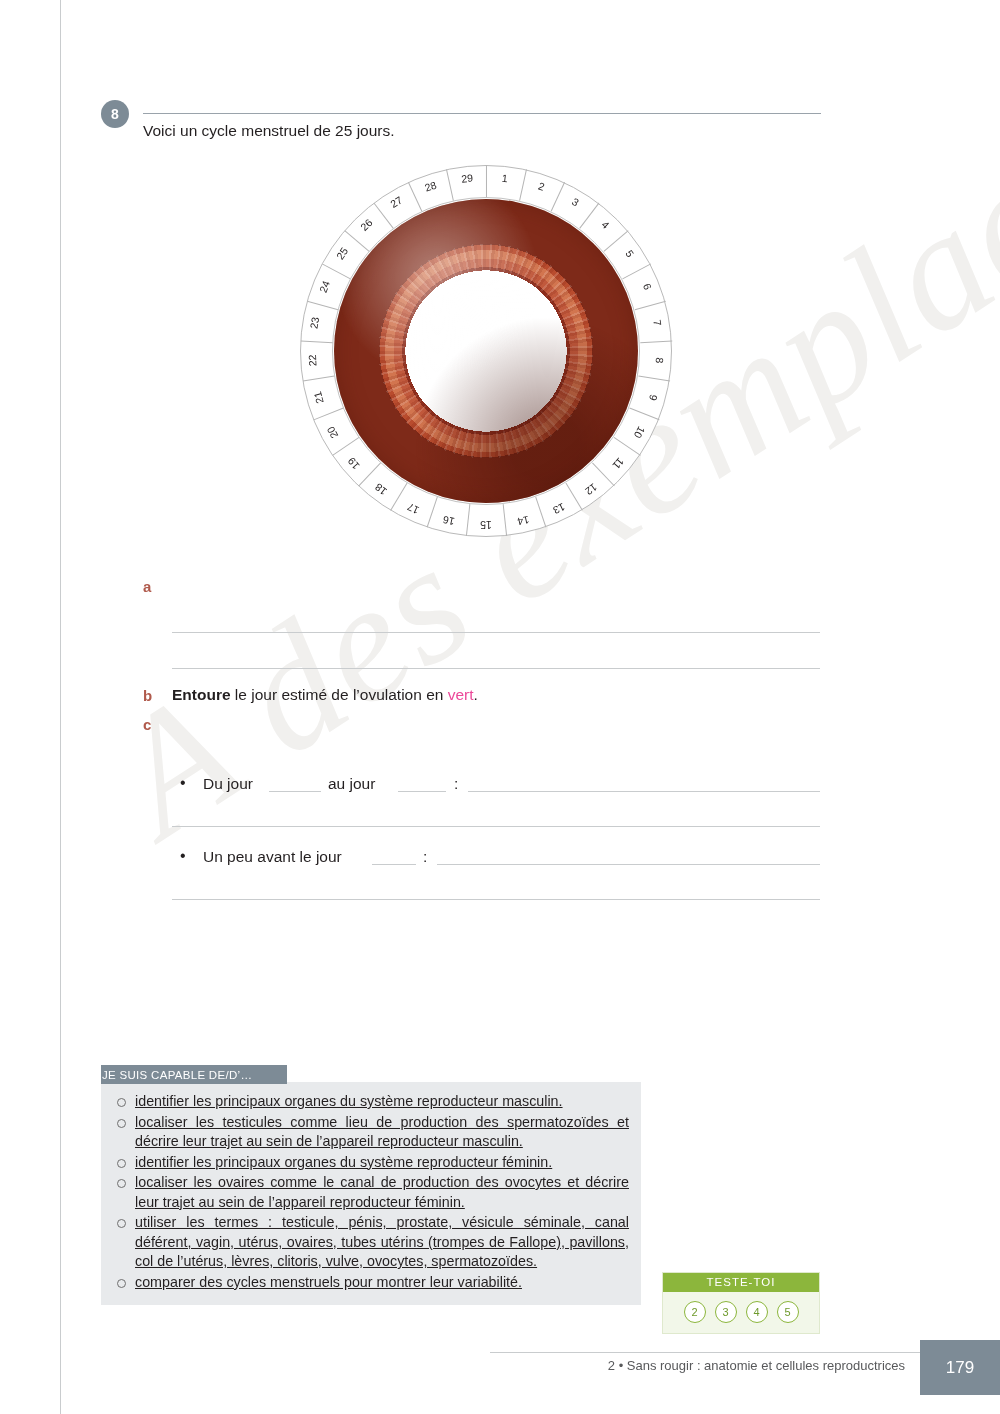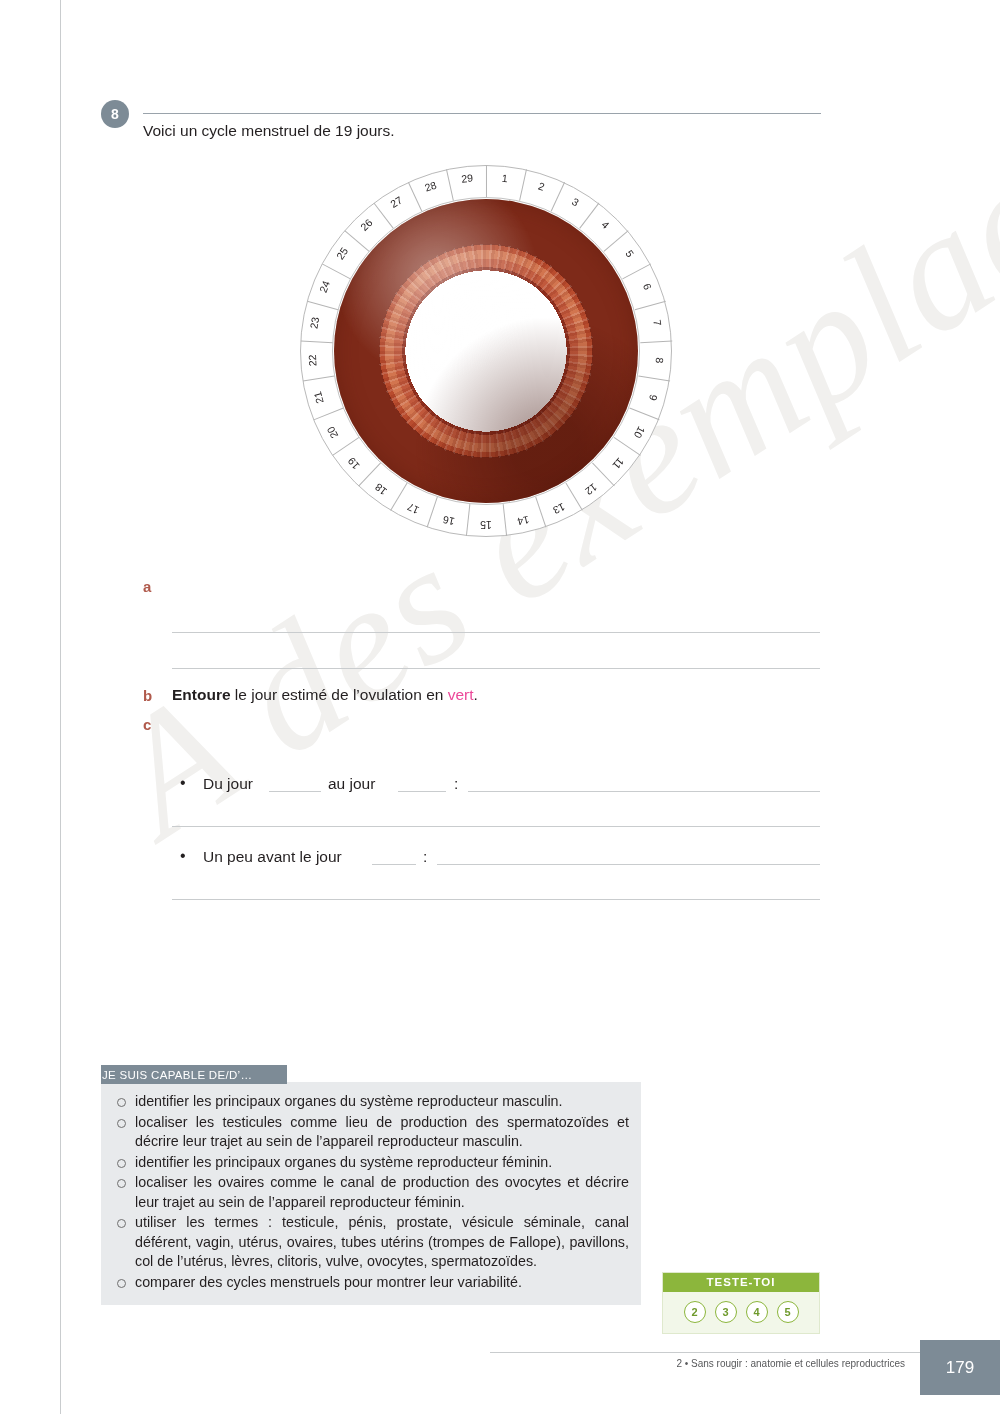--- a/index.html
+++ b/index.html
@@ -241,20 +241,21 @@
     padding: 10px 12px 12px 12px;
     list-style: none;
   }
   .cap-list li {
     position: relative;
     padding-left: 22px;
     font-size: 14.3px;
     line-height: 19.5px;
     margin-bottom: 1px;
     text-align: justify;
+    text-decoration: underline;
   }
   .cap-list li::before {
     content: "";
     position: absolute;
     left: 4px;
     top: 6px;
     width: 7px;
     height: 7px;
     border: 1px solid #6f6f6f;
     border-radius: 50%;
@@ -262,21 +263,20 @@
 
   
   .teste {
     position: absolute;
     left: 662px;
     top: 1272px;
     width: 158px;
     background: #f2f7e9;
     border: 1px solid #dfe9cd;
     box-sizing: border-box;
-    font-weight: bold;
   }
   .teste-head {
     background: #8cb63c;
     color: #ffffff;
     font-size: 11.5px;
     letter-spacing: 1px;
     text-align: center;
     padding: 3px 0 4px;
   }
   .teste-body {
@@ -304,21 +304,21 @@
     left: 490px;
     top: 1352px;
     width: 430px;
     height: 1px;
     background: #c9ccce;
   }
   .footer-text {
     position: absolute;
     right: 95px;
     top: 1358px;
-    font-size: 10px;
+    font-size: 13px;
     color: #58595b;
     text-align: right;
   }
   .page-num {
     position: absolute;
     left: 920px;
     top: 1340px;
     width: 80px;
     height: 55px;
     background: #7d8b96;
@@ -335,21 +335,21 @@
 <div class="watermark">
   <span>A des exemplaar</span>
 </div>
 
 <div class="page">
 
   <div class="left-rule"></div>
 
   <div class="ex-number">8</div>
   <div class="ex-topline"></div>
-  <div class="ex-intro">Voici un cycle menstruel de 19 jours.</div>
+  <div class="ex-intro">Voici un cycle menstruel de 25 jours.</div>
 
   <div class="figure">
     <div class="ring-outer"></div>
     <div class="tissue"></div>
     <div class="tissue-shadow"></div>
     <div class="ring-inner-border"></div>
     <div id="ticks">
         <div class="tick" style="transform: rotate(-0.0068965deg);"></div>
         <div class="tick" style="transform: rotate(12.4069deg);"></div>
         <div class="tick" style="transform: rotate(24.8207deg);"></div>

